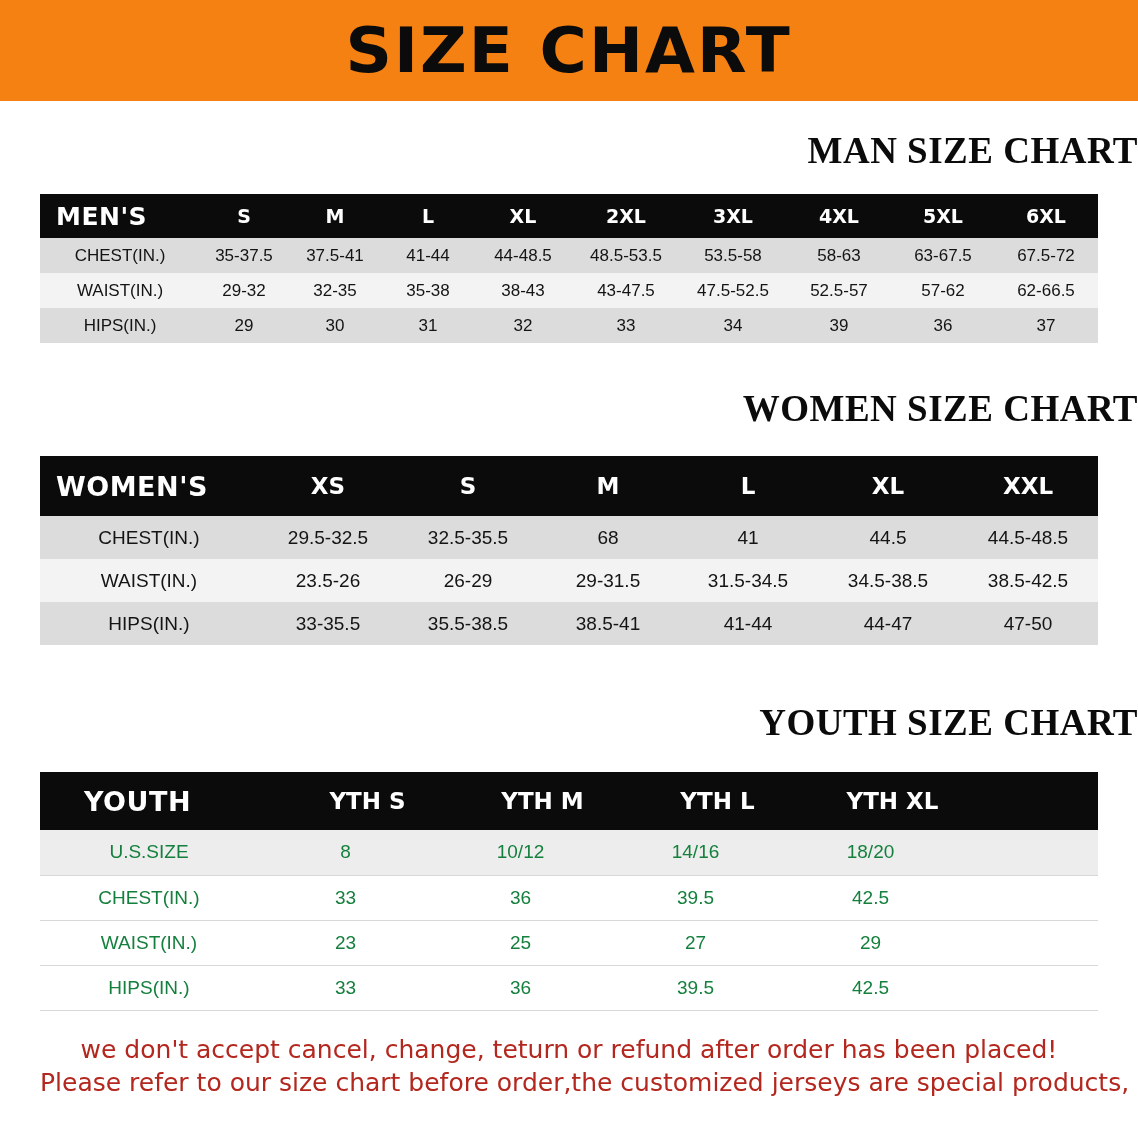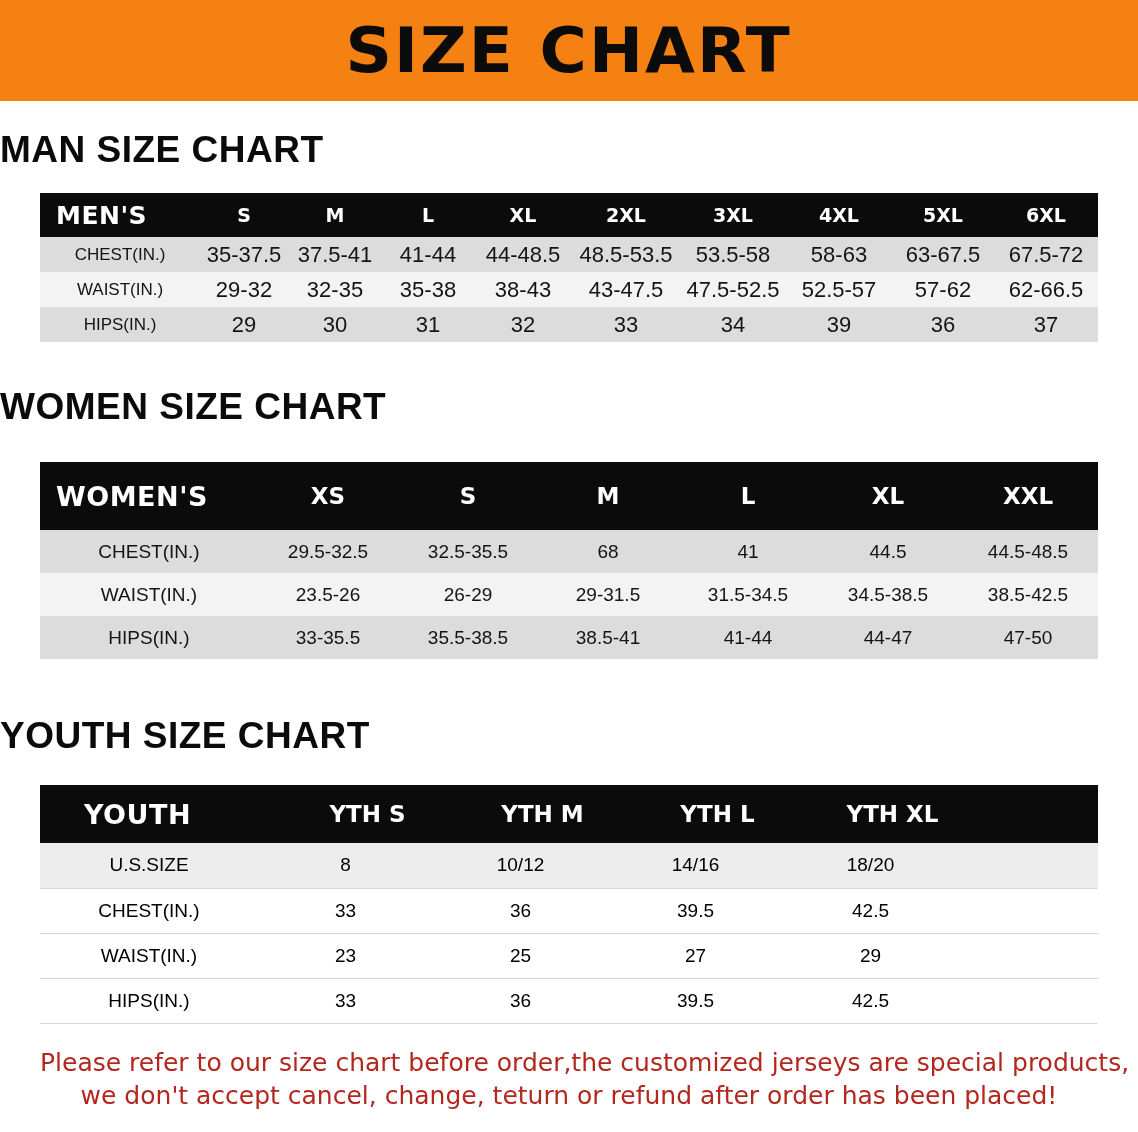--- a/index.html
+++ b/index.html
@@ -30,29 +30,29 @@
     font-weight: bold;
     font-size: 62px;
     letter-spacing: 2px;
     color: #0b0b0b;
     line-height: 1;
     transform: scaleX(1.04);
   }
 
   
   .section-title {
-    text-align: left;
-    font-family: Liberation Sans, sans-serif;
+    text-align: right;
+    font-family: Liberation Serif, serif;
     font-weight: bold;
     font-size: 37px;
     color: #0b0b0b;
     letter-spacing: 0.5px;
   }
   #man-title { margin-top: 28px; margin-bottom: 22px; }
-  #women-title { margin-top: 44px; margin-bottom: 34px; }
+  #women-title { margin-top: 44px; margin-bottom: 26px; }
   #youth-title { margin-top: 56px; margin-bottom: 28px; }
 
   
   .table-wrap {
     margin: 0 40px;
   }
   table.size-table {
     width: 1058px;
     border-collapse: collapse;
     table-layout: fixed;
@@ -70,51 +70,51 @@
     padding-left: 16px;
     letter-spacing: 0.5px;
   }
 
   
   #men-table thead th { height: 44px; font-size: 19px; }
   #men-table thead th.corner { font-size: 25px; }
   #men-table tbody td {
     height: 35px;
     text-align: center;
-    font-size: 22px;
+    font-size: 17px;
     font-family: "Liberation Sans", sans-serif;
     color: #141414;
   }
   #men-table tbody td.rowhead {
     text-align: center;
     font-size: 17px;
   }
   #men-table tbody tr:nth-child(odd) td { background: #dcdcdc; }
   #men-table tbody tr:nth-child(even) td { background: #f3f3f3; }
 
   
-  #women-table thead th { height: 68px; font-size: 23px; }
+  #women-table thead th { height: 60px; font-size: 23px; }
   #women-table thead th.corner { font-size: 27px; }
   #women-table tbody td {
     height: 43px;
     text-align: center;
     font-size: 19px;
     color: #141414;
   }
   #women-table tbody tr:nth-child(odd) td { background: #dcdcdc; }
   #women-table tbody tr:nth-child(even) td { background: #f3f3f3; }
 
   
   #youth-table thead th { height: 58px; font-size: 23px; padding-left: 44px; }
   #youth-table thead th.corner { font-size: 27px; }
   #youth-table tbody td {
     height: 45px;
     text-align: center;
     font-size: 19px;
-    color: #000000;
+    color: #15803d;
     background: #ffffff;
     border-bottom: 1px solid #d8d8d8;
   }
   #youth-table tbody tr:first-child td { background: #ededed; }
 
   
   .note {
     margin: 22px 40px 0 40px;
     text-align: center;
     color: #b3271e;
@@ -308,15 +308,15 @@
         <td>36</td>
         <td>39.5</td>
         <td>42.5</td>
         <td></td>
       </tr>
     </tbody>
   </table>
 </div>
 
 <div class="note">
+  <div>we don't accept cancel, change, teturn or refund after order has been placed!</div>
   <div>Please refer to our size chart before order,the customized jerseys are special products,</div>
-  <div>we don't accept cancel, change, teturn or refund after order has been placed!</div>
 </div>
 
 </body></html>

